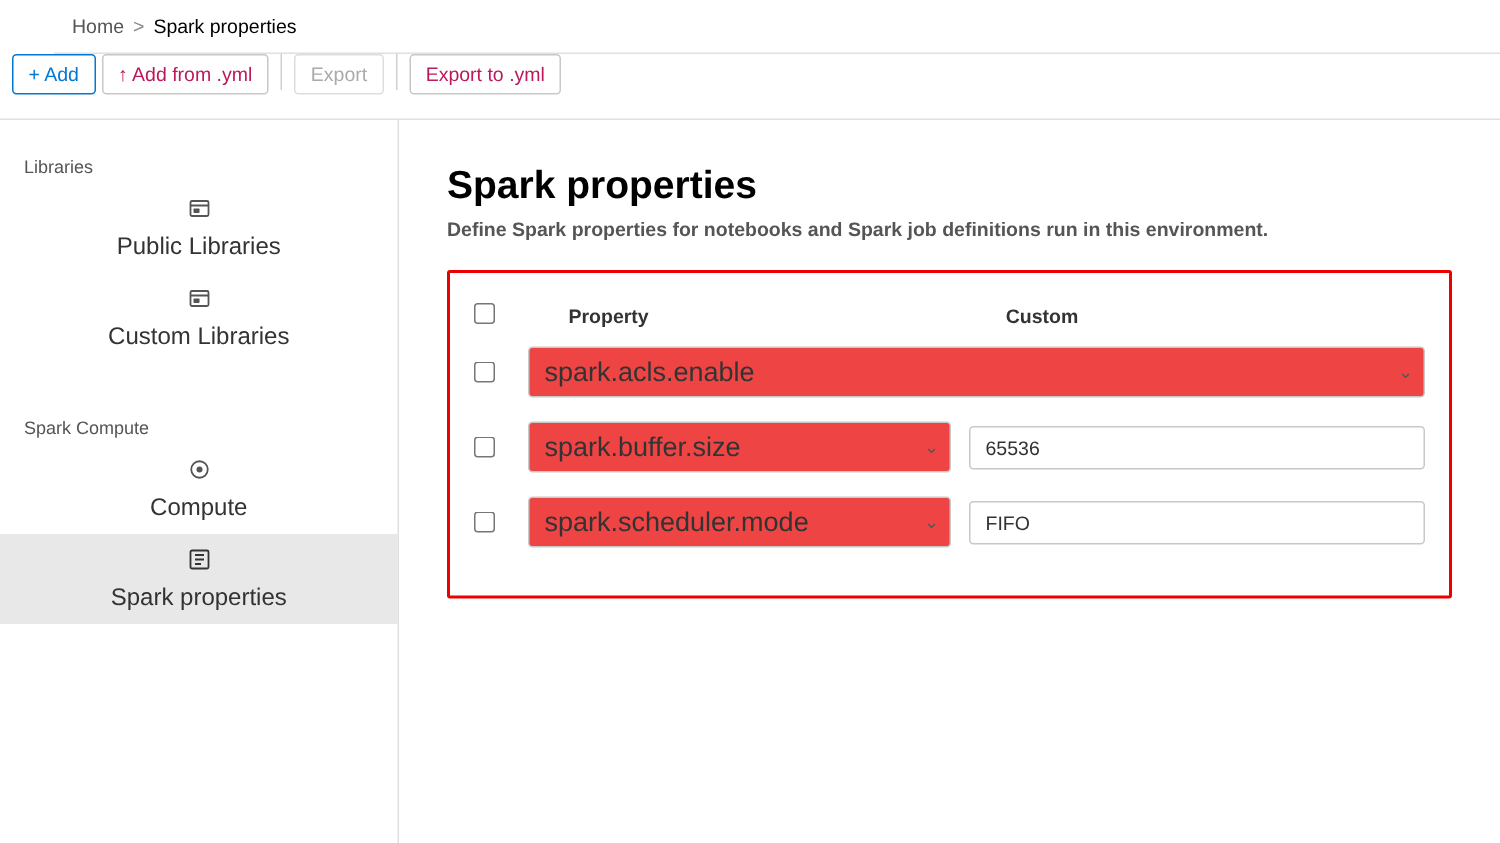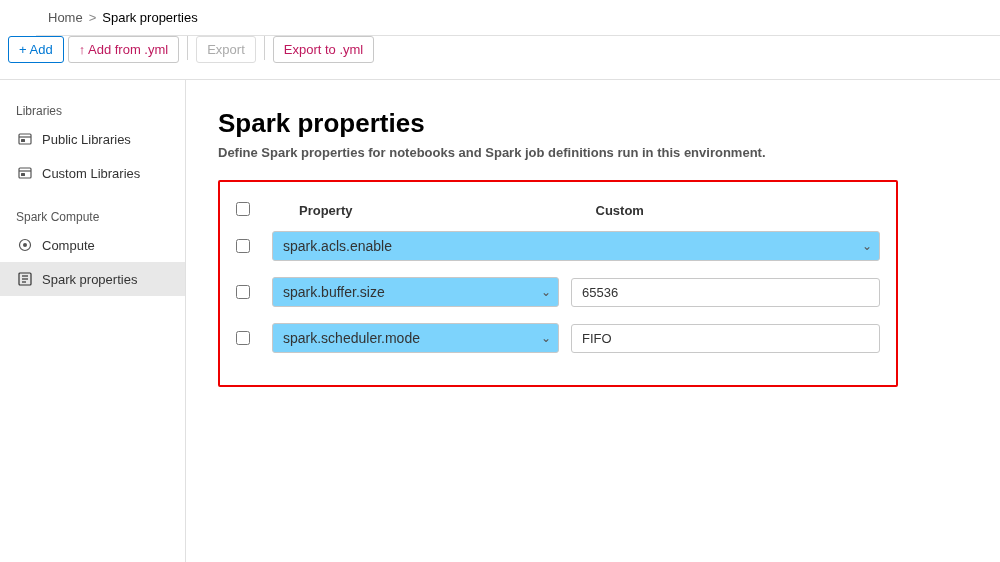--- a/index.html
+++ b/index.html
@@ -54,40 +54,41 @@
     .toolbar-btn.disabled { color: #aaa; border-color: #ddd; cursor: default; }
 
     
     .app-layout {
       display: flex;
       height: calc(562px - 80px);
     }
 
     
     .sidebar {
-      width: 186px;
+      width: 266px;
       border-right: 1px solid #e0e0e0;
       padding: 16px 0;
       flex-shrink: 0;
     }
     .sidebar-section-label {
       font-size: 12px;
       color: #555;
       padding: 8px 16px 4px 16px;
       font-weight: 400;
     }
     .sidebar-item {
       display: flex;
       align-items: center;
       gap: 8px;
       padding: 8px 16px;
       cursor: pointer;
-      font-size: 13px;
+      font-size: 16px;
       color: #333;
       border-radius: 0;
+      flex-direction: column;
     }
     .sidebar-item.active {
       background: #e8e8e8;
       font-weight: 500;
     }
     .sidebar-icon {
       width: 18px;
       height: 18px;
       display: flex;
       align-items: center;
@@ -152,24 +153,24 @@
     }
     .property-select-wrapper {
       flex: 1;
       position: relative;
     }
     .property-select {
       width: 100%;
       padding: 6px 30px 6px 10px;
       border: 1px solid #c8c8c8;
       border-radius: 3px;
-      font-size: 14px;
+      font-size: 18px;
       color: #333;
       appearance: none;
-      background: #7dd3fc;
+      background: #ef4444;
       cursor: pointer;
     }
     .select-chevron {
       position: absolute;
       right: 8px;
       top: 50%;
       transform: translateY(-50%);
       pointer-events: none;
       color: #555;
       font-size: 12px;
@@ -223,21 +224,21 @@
       <span class="sidebar-icon">
         <svg class="icon-svg" viewBox="0 0 16 16" fill="none" xmlns="http://www.w3.org/2000/svg">
           <rect x="2" y="3" width="12" height="10" rx="1" stroke="#555" stroke-width="1.2" fill="none"></rect>
           <line x1="2" y1="6" x2="14" y2="6" stroke="#555" stroke-width="1.2"></line>
           <rect x="4" y="8" width="4" height="3" rx="0.5" fill="#555"></rect>
         </svg>
       </span>
       <span>Custom Libraries</span>
     </div>
 
-    <div class="sidebar-section-label" style="margin-top:12px;">Spark Compute</div>
+    <div class="sidebar-section-label" style="margin-top:28px;">Spark Compute</div>
     <div class="sidebar-item">
       <span class="sidebar-icon">
         <svg class="icon-svg" viewBox="0 0 16 16" fill="none" xmlns="http://www.w3.org/2000/svg">
           <circle cx="8" cy="8" r="5.5" stroke="#555" stroke-width="1.2" fill="none"></circle>
           <circle cx="8" cy="8" r="2" fill="#555"></circle>
         </svg>
       </span>
       <span>Compute</span>
     </div>
     <div class="sidebar-item active">

